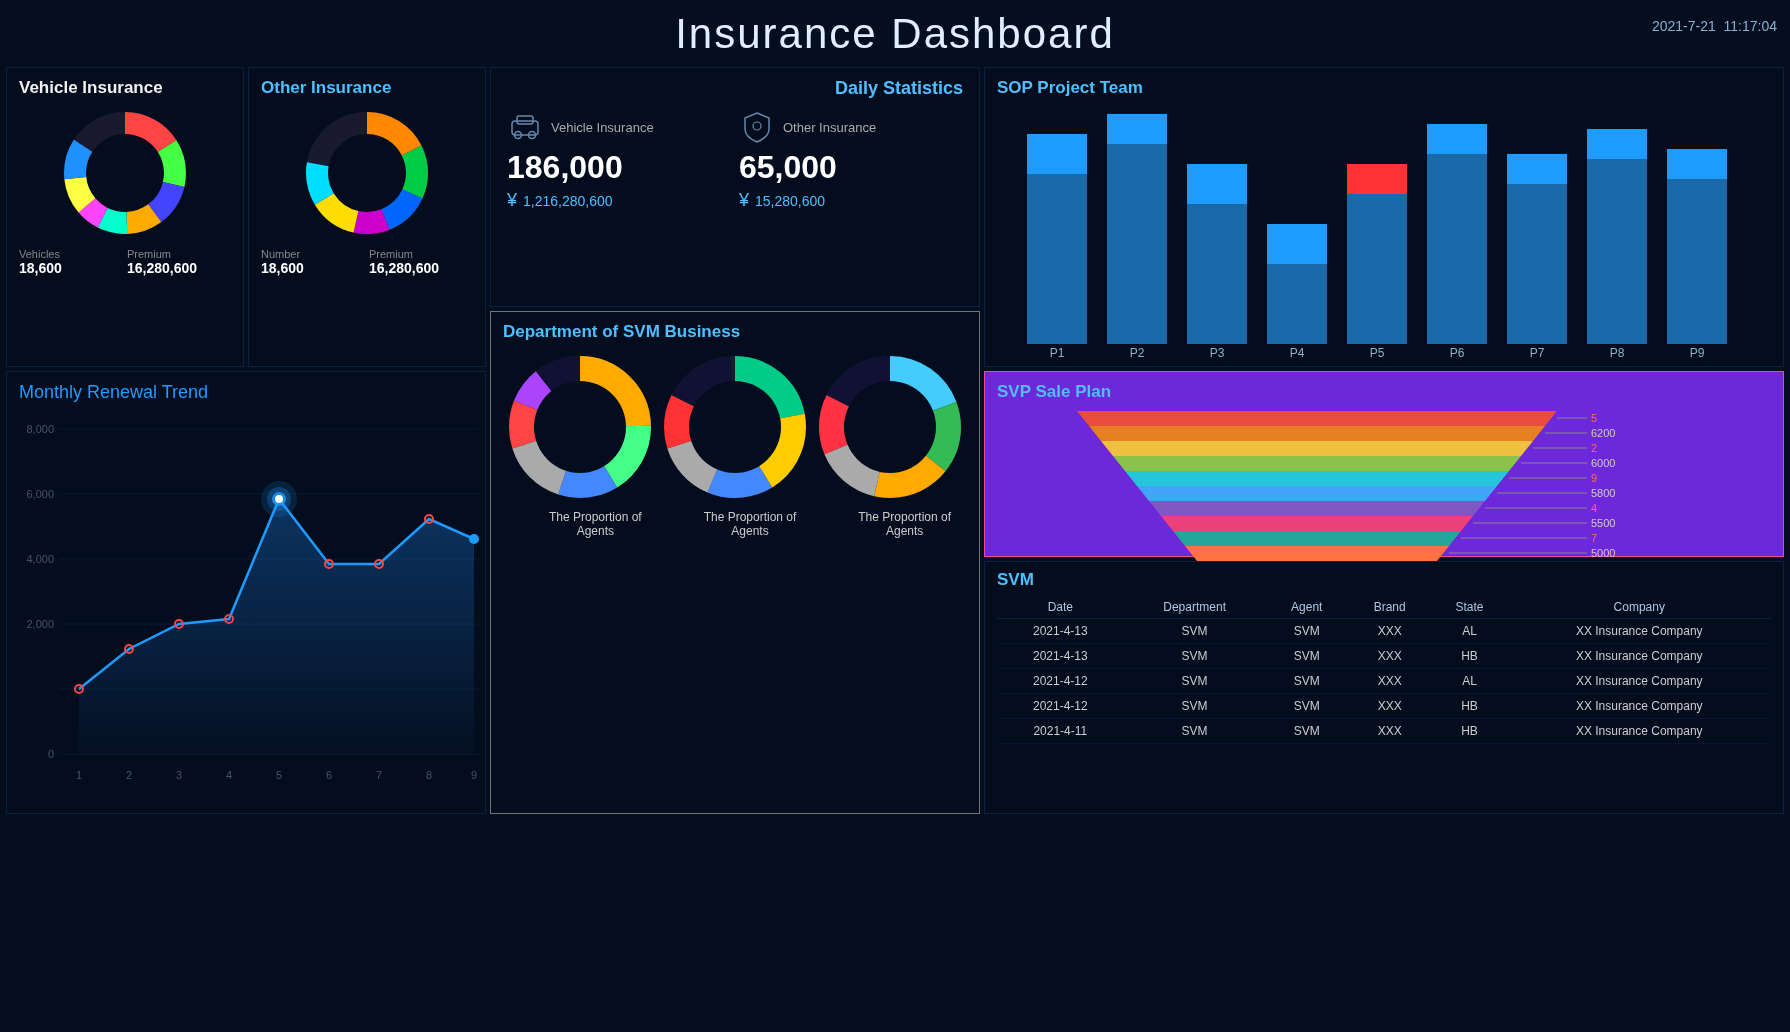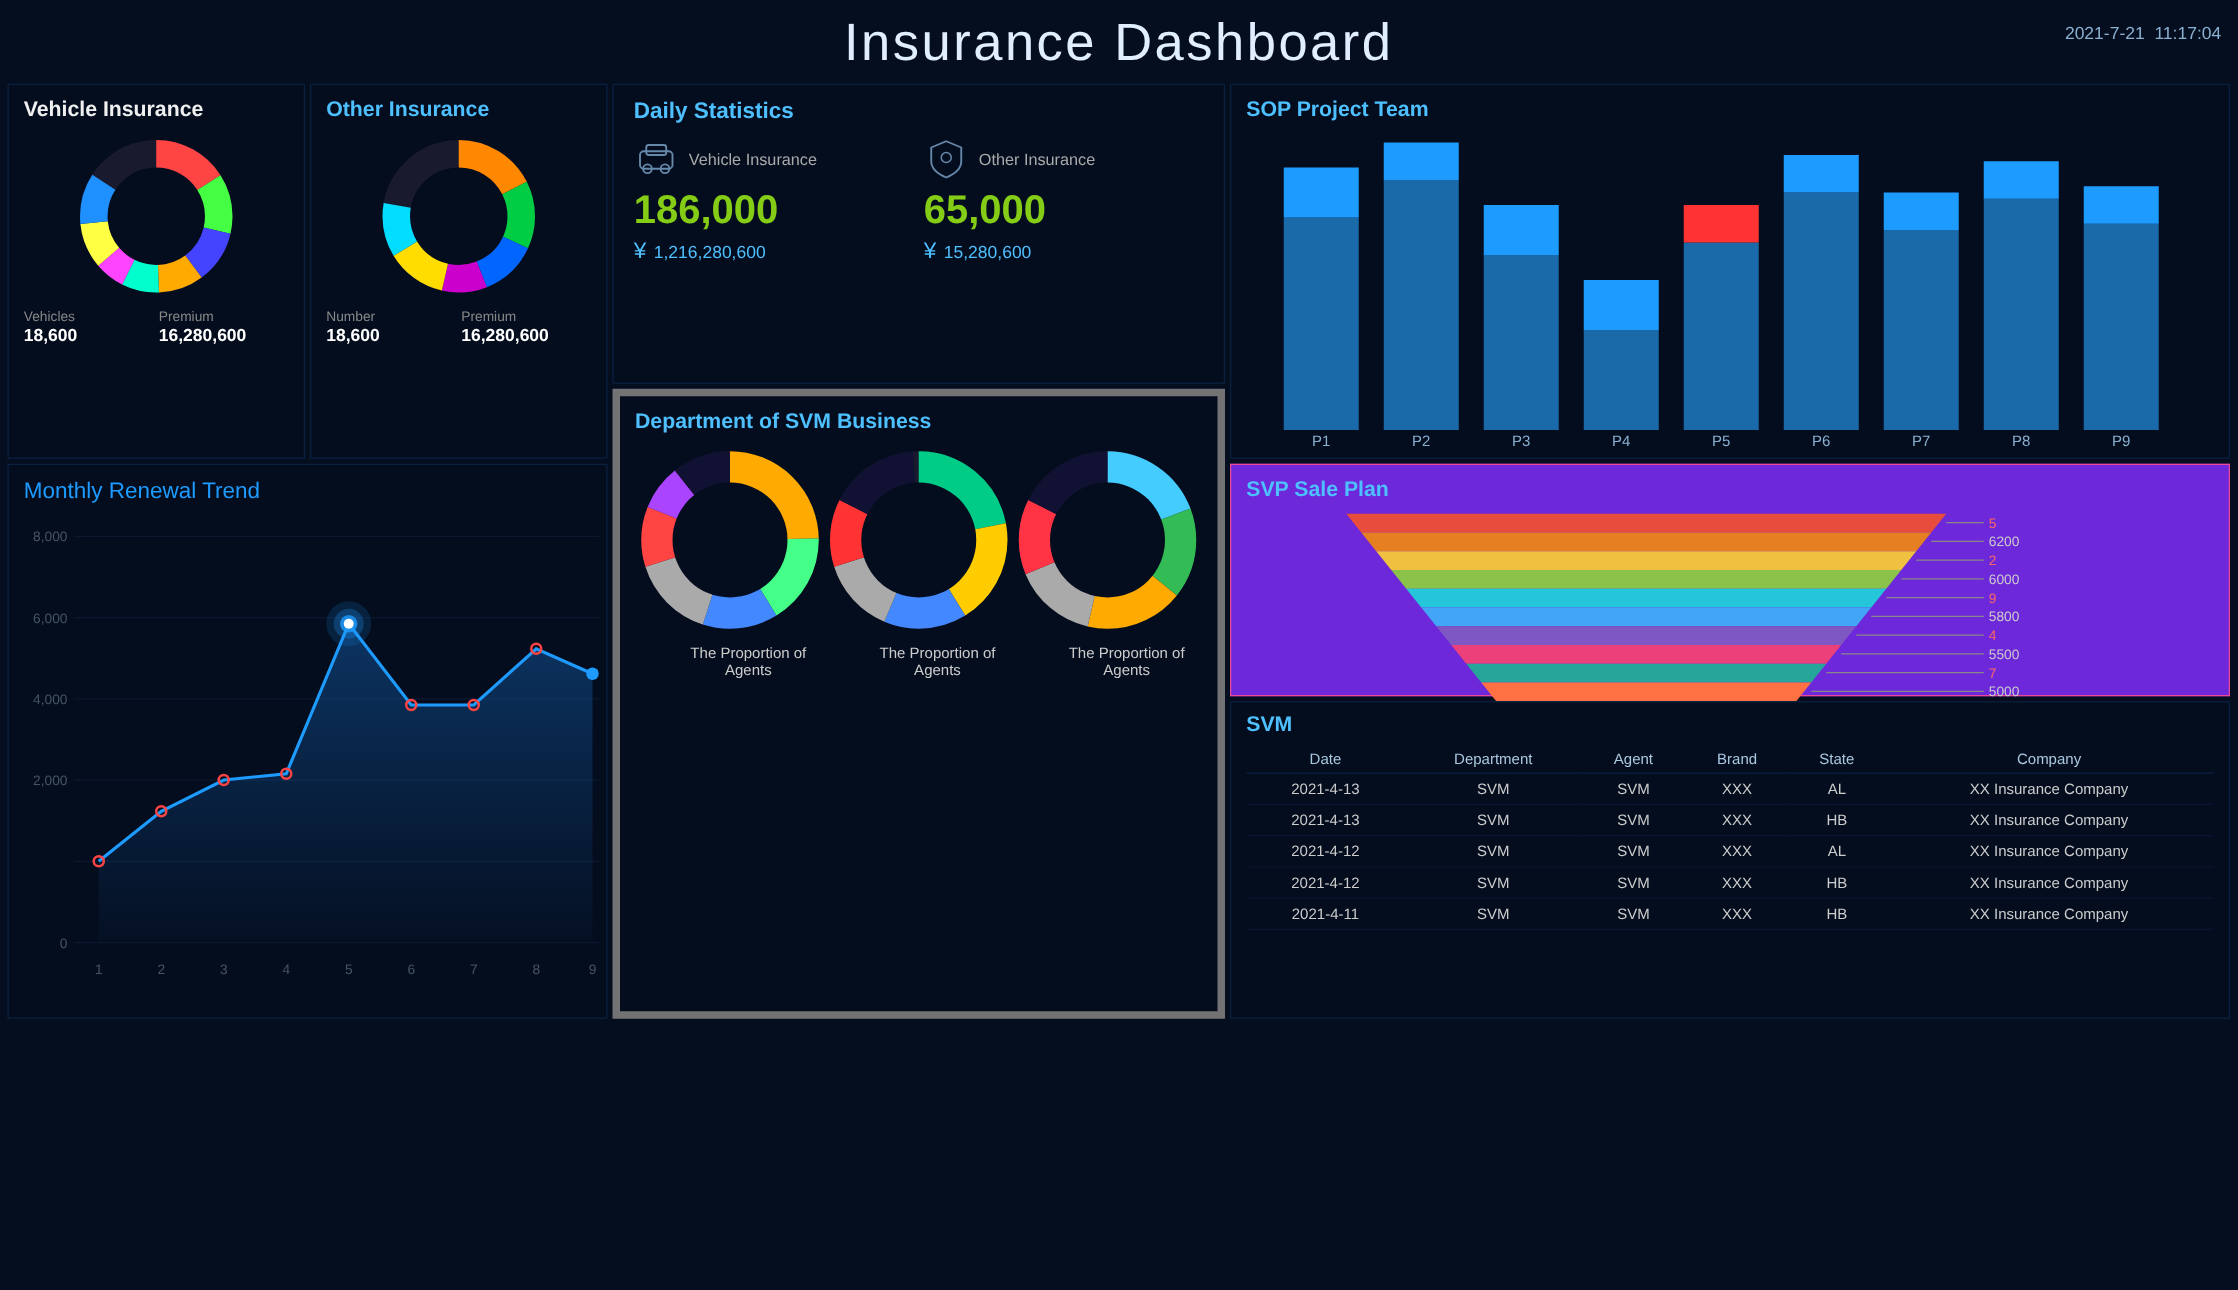--- a/index.html
+++ b/index.html
@@ -121,50 +121,51 @@
       background: #040d1e;
       border: 1px solid #0a2040;
       padding: 10px 16px;
       height: 240px;
     }
     .daily-title {
       color: #4ec0ff;
       font-size: 18px;
       font-weight: bold;
       margin-bottom: 10px;
+      text-align: right;
     }
     .daily-grid {
       display: grid;
       grid-template-columns: 1fr 1fr;
       gap: 8px;
     }
     .daily-item-label {
       display: flex;
       align-items: center;
       gap: 8px;
       color: #aaa;
       font-size: 13px;
     }
     .daily-value-big {
       font-size: 32px;
       font-weight: bold;
-      color: #84cc16;
+      color: #ffffff;
       margin: 4px 0;
     }
     .daily-sub {
       display: flex;
       align-items: center;
       gap: 6px;
       color: #4ec0ff;
       font-size: 14px;
     }
 
     .svm-dept {
       background: #040d1e;
-      border: 6px solid #737373;
+      border: 1px solid #737373;
       padding: 10px 12px;
       flex: 1;
     }
     .svm-title {
       color: #4ec0ff;
       font-size: 17px;
       font-weight: bold;
       margin-bottom: 6px;
     }
 

